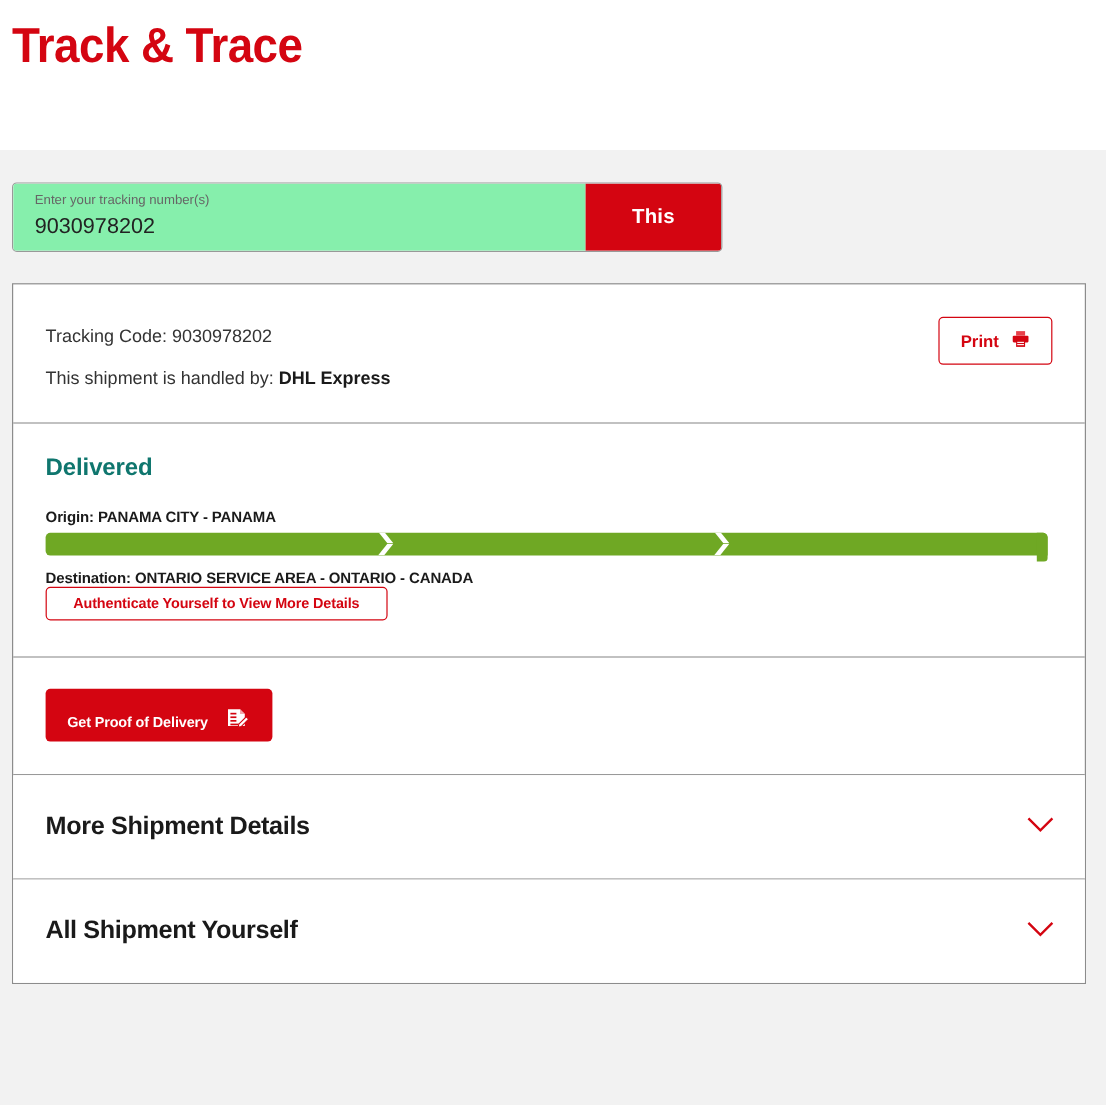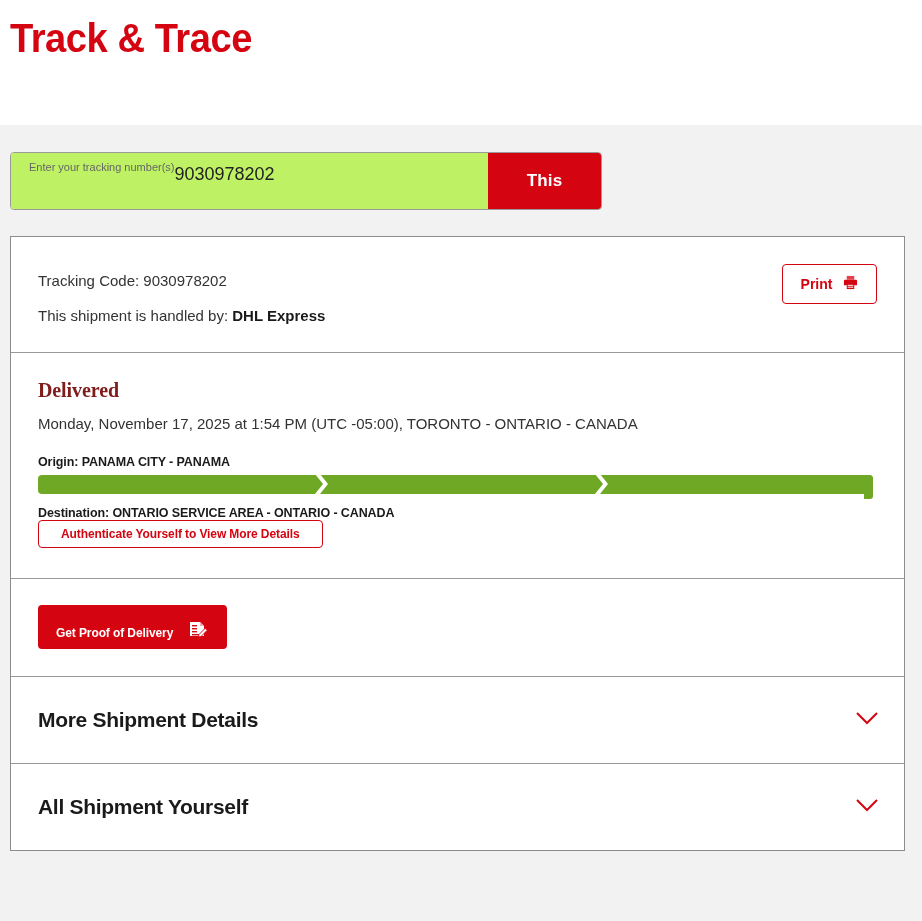--- a/index.html
+++ b/index.html
@@ -57,23 +57,23 @@
     border-radius: 4px;
     display: flex;
     align-items: stretch;
     overflow: hidden;
   }
 
   .search-field {
     flex: 1;
     padding: 7px 0 0 18px;
     display: flex;
-    flex-direction: row;
+    flex-direction: column;
     justify-content: flex-start;
-    background: #bef264;
+    background: #86efac;
     border: none;
     cursor: text;
   }
 
   .search-label {
     font-size: 11px;
     line-height: 14px;
     color: #666666;
     font-family: "Liberation Sans", sans-serif;
   }
@@ -162,23 +162,23 @@
   .icon-chevron { display: block; }
 
   
   .sec-status {
     padding: 24px 27px 30px 27px;
   }
 
   .status-title {
     font-size: 20px;
     font-weight: bold;
-    color: #7f1d1d;
+    color: #0f766e;
     line-height: 26px;
-    font-family: Liberation Serif, serif;
+    font-family: Liberation Sans, sans-serif;
     letter-spacing: -0.1px;
   }
 
   .status-sub {
     margin-top: 10px;
     font-size: 15px;
     line-height: 21px;
     color: #333333;
   }
 
@@ -357,21 +357,20 @@
             <rect x="5" y="12.5" width="6" height="1" fill="#ffffff"></rect>
           </svg>
         </span>
       </div>
     </div>
 
     <div class="divider"></div>
 
     <div class="sec-status">
       <div class="status-title">Delivered</div>
-      <div class="status-sub">Monday, November 17, 2025 at 1:54 PM (UTC -05:00), TORONTO - ONTARIO - CANADA</div>
 
       <div class="origin-label">Origin: PANAMA CITY - PANAMA</div>
 
       <div class="progress-wrap">
         <div class="progress-bar">
           <div class="chev-notch" style="left:277px;"></div>
           <div class="chev-notch" style="left:557px;"></div>
           <div class="tail"></div>
         </div>
       </div>

